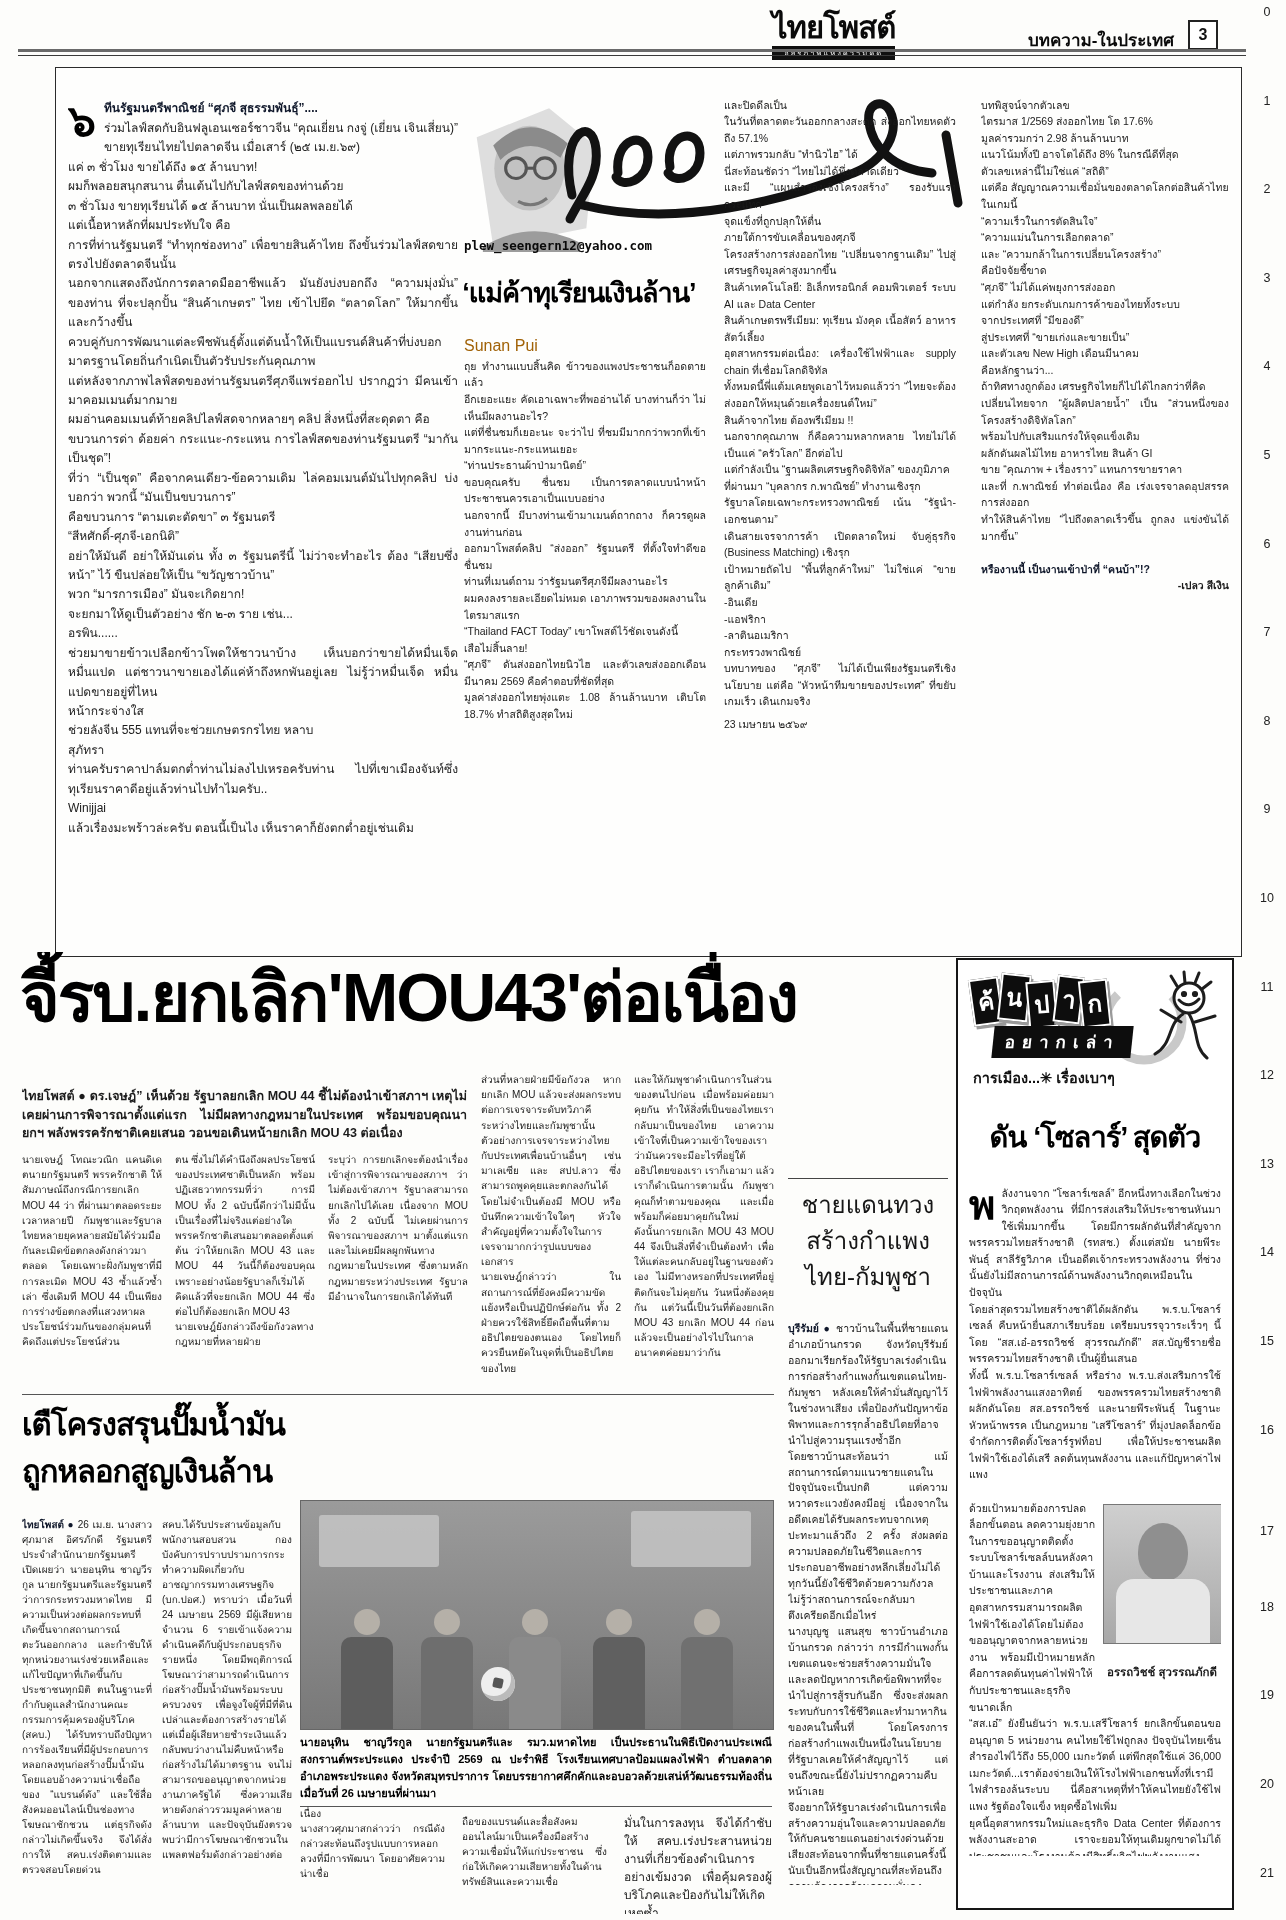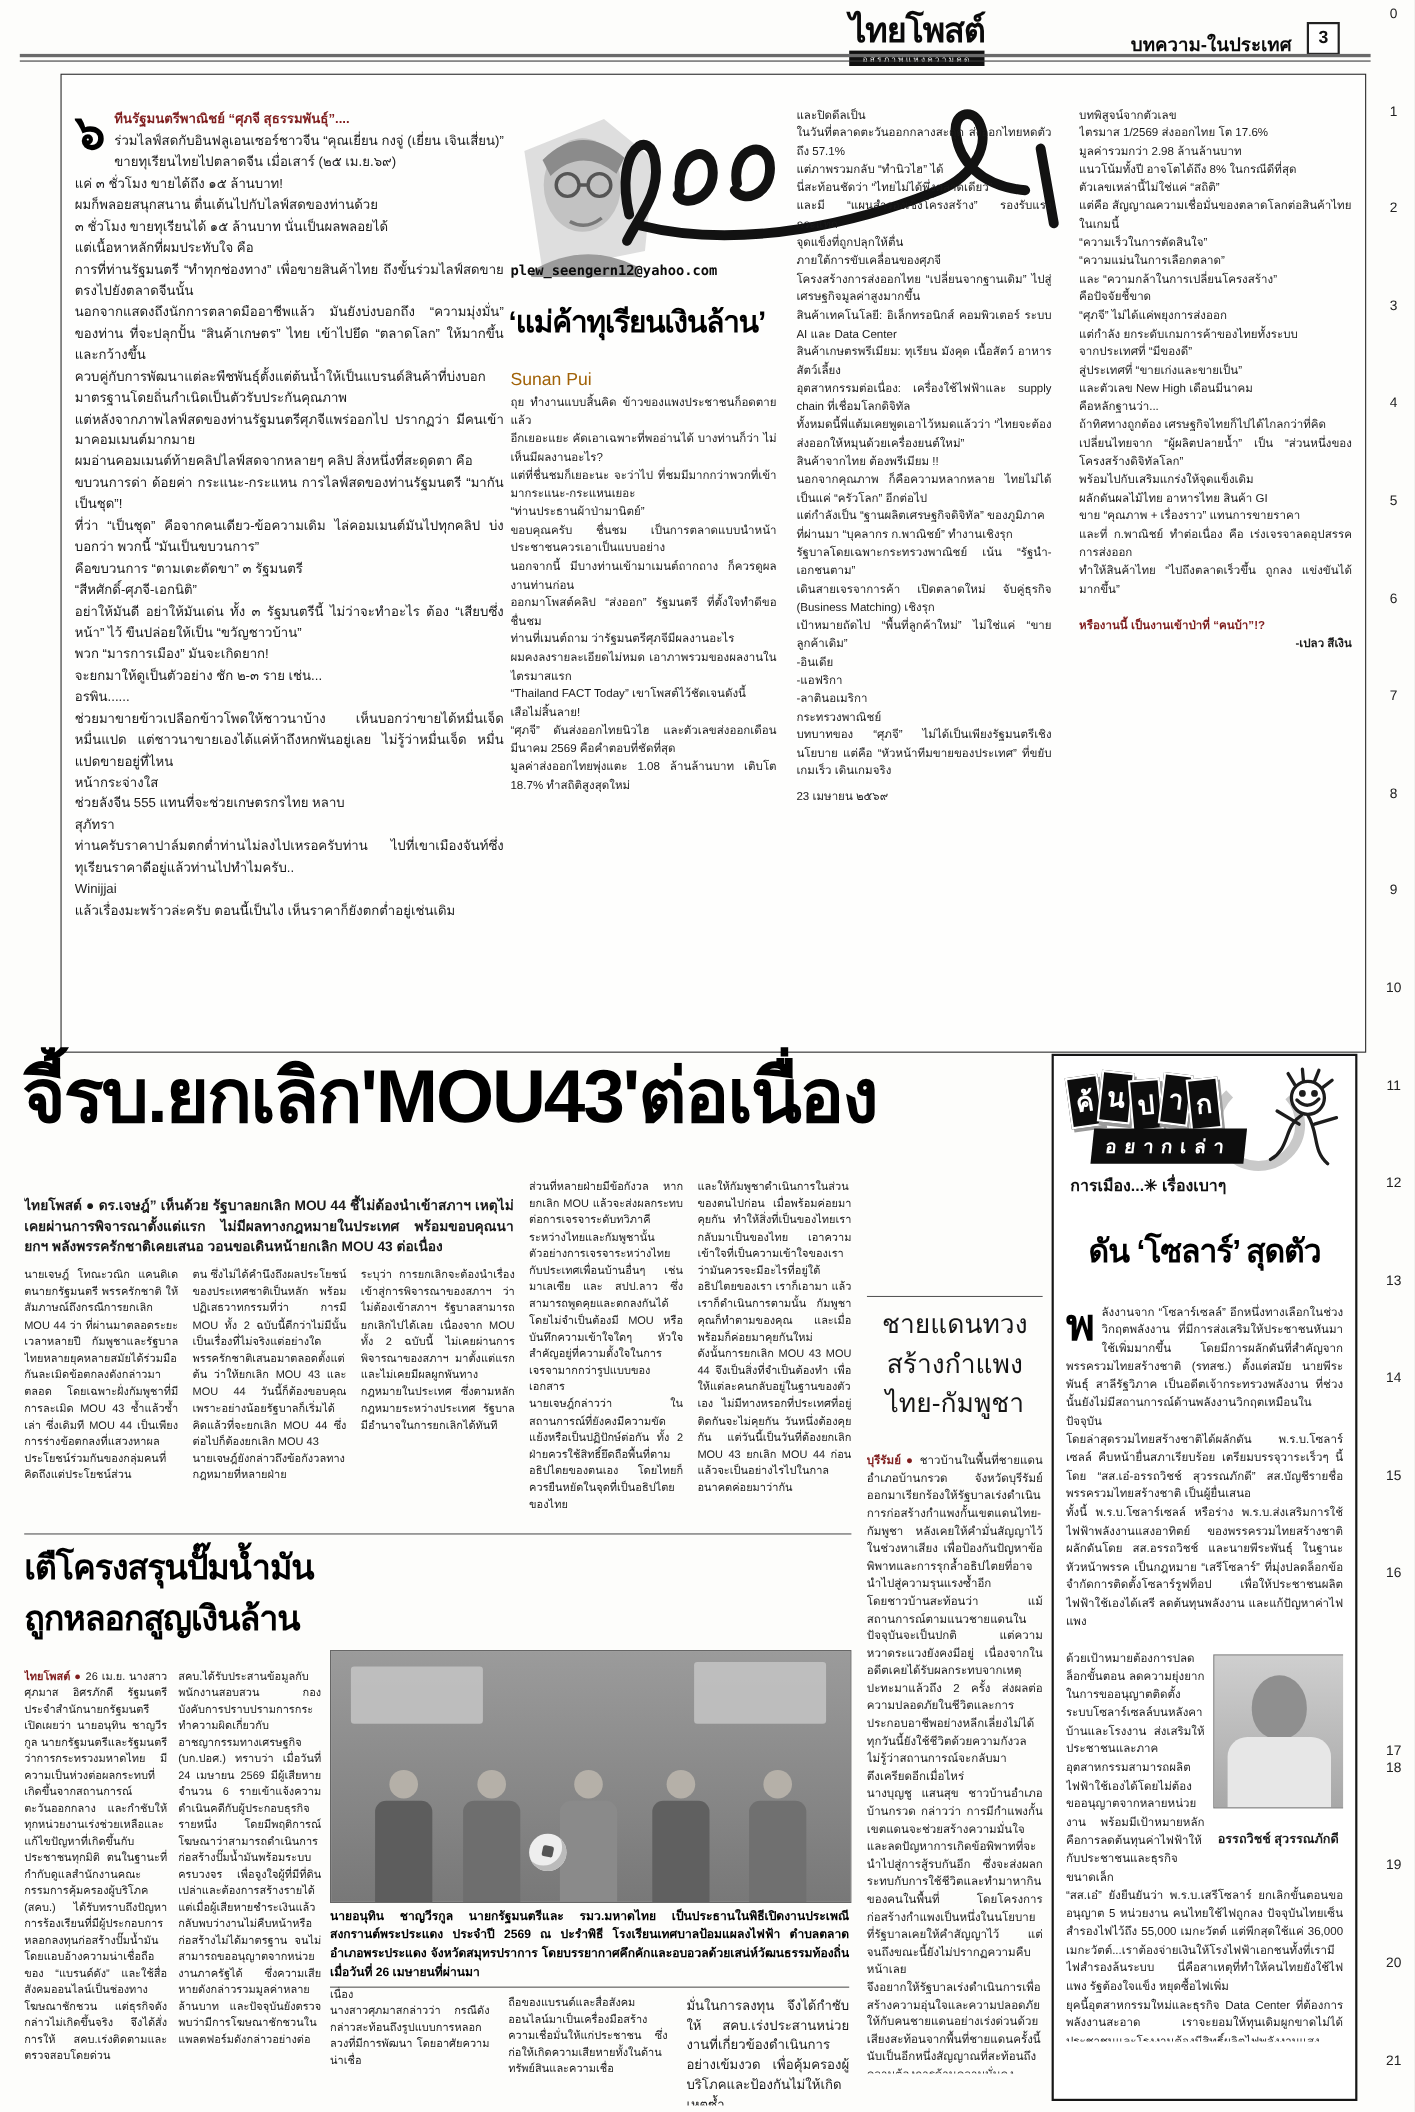--- a/index.html
+++ b/index.html
@@ -9,21 +9,21 @@
   .brand{position:absolute;left:772px;top:12px;text-align:center;}
   .brand-name{font-size:31px;font-weight:900;letter-spacing:-1px;color:#0a0a0a;line-height:1.05;}
   .brand-tagline{background:#101010;color:#fff;font-size:7.5px;letter-spacing:2px;padding:1px 6px;margin-top:1px;}
   .section-label{position:absolute;left:1028px;top:26px;font-size:17px;font-weight:bold;color:#0a0a0a;}
   .pagenum-box{position:absolute;left:1188px;top:20px;width:26px;height:26px;border:2px solid #222;
                font-size:16px;font-weight:bold;display:flex;align-items:center;justify-content:center;background:#fff;}
   .rule-a{position:absolute;left:18px;top:49px;width:1228px;height:3px;background:#6a6a6a;}
   .rule-b{position:absolute;left:18px;top:55px;width:1228px;height:1px;background:#3a3a3a;}
   
   .col{position:absolute;text-align:justify;overflow:hidden;white-space:pre-line;line-height:1.62;color:#1b1b1b;}
-  .col b{color:#7f1d1d;}
+  .col b{color:#0f172a;}
   
   .topbox{position:absolute;left:55px;top:67px;width:1185px;height:888px;border:1.5px solid #2b2b2b;background:#fefefd;}
   .dropg{float:left;font-size:44px;font-weight:900;line-height:.8;margin:4px 8px 0 0;color:#000;}
   .op-headline{position:absolute;left:363px;top:203px;width:320px;font-size:27px;font-weight:900;
                text-align:center;color:#000;letter-spacing:-1px;}
   .byline{color:#a16207;font-size:16px;font-weight:normal;font-family:"Liberation Sans",sans-serif;}
   .email{position:absolute;left:408px;top:170px;font-family:"DejaVu Sans Mono",monospace;
          font-weight:bold;font-size:12.5px;color:#0a0a0a;z-index:5;}
   .graphic{position:absolute;left:402px;top:4px;width:500px;height:198px;}
   .sig-date{display:block;margin-top:6px;}
@@ -349,19 +349,19 @@
       <div class="mnum" style="top: 625.2px;">7</div>
       <div class="mnum" style="top: 713.8px;">8</div>
       <div class="mnum" style="top: 802.4px;">9</div>
       <div class="mnum" style="top: 891px;">10</div>
       <div class="mnum" style="top: 979.6px;">11</div>
       <div class="mnum" style="top: 1068.2px;">12</div>
       <div class="mnum" style="top: 1156.8px;">13</div>
       <div class="mnum" style="top: 1245.4px;">14</div>
       <div class="mnum" style="top: 1334px;">15</div>
       <div class="mnum" style="top: 1422.6px;">16</div>
-      <div class="mnum" style="top: 1584px;">17</div>
+      <div class="mnum" style="top: 1524px;">17</div>
       <div class="mnum" style="top: 1599.8px;">18</div>
       <div class="mnum" style="top: 1688.4px;">19</div>
       <div class="mnum" style="top: 1777px;">20</div>
       <div class="mnum" style="top: 1865.6px;">21</div>
     </div>
 </div>
 
 </body></html>

